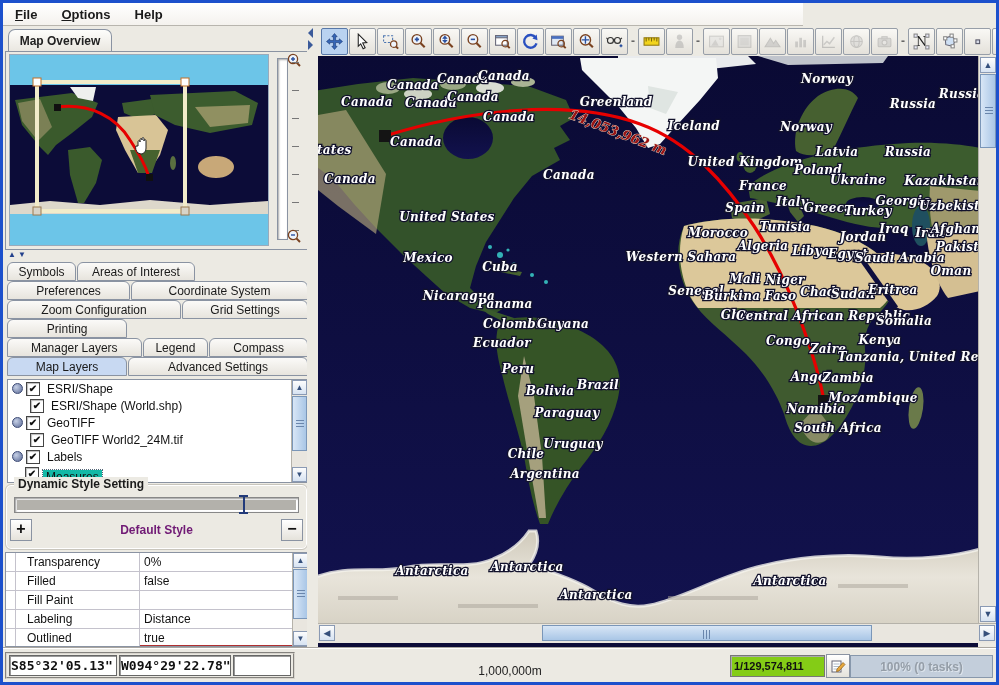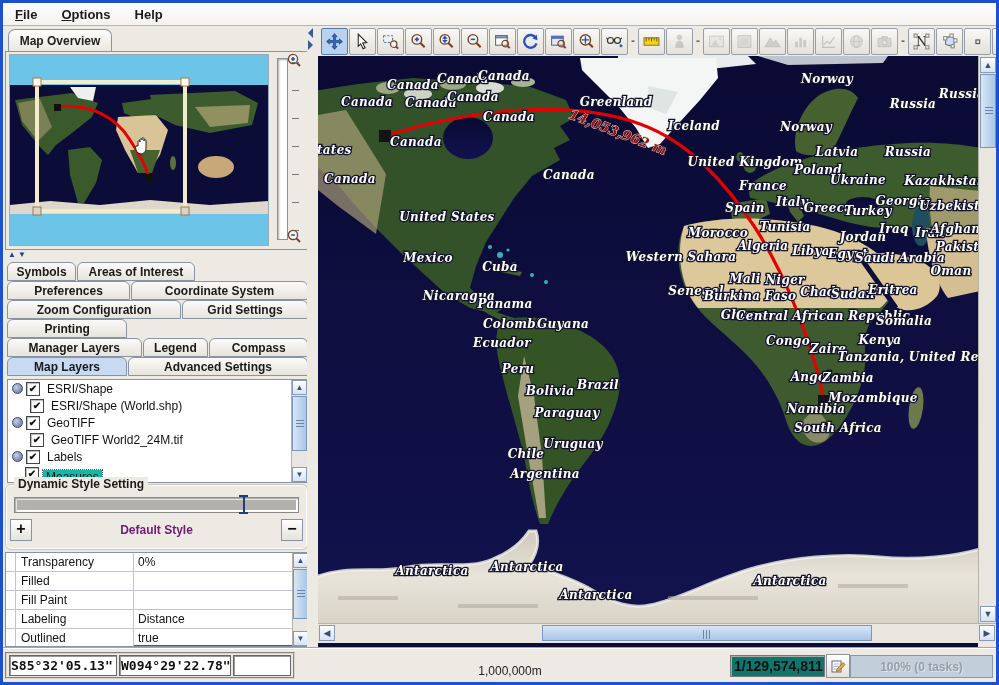--- a/index.html
+++ b/index.html
@@ -1,20 +1,20 @@
 <!DOCTYPE html>
 <html><head>
 <meta charset="utf-8">
 <style>
   html,body{margin:0;padding:0;background:#555;}
   #window{position:relative;width:999px;height:685px;box-sizing:border-box;
     border:3px solid #1c50cc;background:#eceae3;overflow:hidden;
     font-family:"Liberation Sans",sans-serif;}
   
-  .menubar{position:absolute;left:0;top:0;width:993px;height:22px;
+  .menubar{position:absolute;left:0;top:0;width:800px;height:22px;
     background:linear-gradient(#ffffff,#f4f2ee);border-bottom:1px solid #b8b5ae;
     display:flex;align-items:center;}
   .mi{font-weight:bold;font-size:13px;color:#1a1a1a;padding:2px 12px;cursor:default;}
   .mi.u::first-letter{text-decoration:underline;}
   
   .leftpanel{position:absolute;left:0;top:23px;width:312px;height:622px;}
   .ovtab{position:absolute;left:5px;top:3px;width:102px;height:22px;
     background:linear-gradient(#fdfdfb,#e9e6df);border:1px solid #8a93a2;border-bottom:none;
     border-radius:7px 7px 0 0;font-weight:bold;font-size:12px;display:flex;
     align-items:center;justify-content:center;color:#222;}
@@ -25,21 +25,21 @@
   .vtrack{position:absolute;left:7px;top:6px;width:9px;height:180px;background:#fff;
     border:1px solid #8a93a2;box-shadow:inset 1px 1px 2px #aaa;}
   .vthumb{position:absolute;left:4px;top:108px;width:0;height:0;}
   .tick{position:absolute;left:22px;width:7px;height:1px;background:#777;}
   .magico{position:absolute;font-size:13px;}
   .miniarrows{position:absolute;left:5px;top:224px;color:#23408c;font-size:8px;letter-spacing:2px;}
   
   .tabstack{position:absolute;left:4px;top:236px;width:301px;}
   .trowtabs{display:flex;height:19px;gap:1px;margin-bottom:0;}
   .stab{box-sizing:border-box;border:1px solid #8a93a2;border-radius:6px 6px 0 0;
-    background:linear-gradient(#fbfaf8,#e7e4dd);font-weight:bold;font-size:12px;color:#1a1a1a;
+    background:linear-gradient(#fbfaf8,#e7e4dd);font-weight:normal;font-size:12px;color:#1a1a1a;
     display:flex;align-items:center;justify-content:center;white-space:nowrap;overflow:hidden;cursor:default;}
   .stab.sel{background:#c8d9f2;}
   
   .treepanel{position:absolute;left:4px;top:353px;width:299px;height:102px;background:#fff;
     border:1px solid #8a93a2;overflow:hidden;}
   .ltrow{height:17px;display:flex;align-items:center;font-size:12px;color:#111;position:relative;}
   .toggle{width:9px;height:9px;border-radius:50%;background:radial-gradient(circle at 35% 35%,#c6d0e6,#5a6a96);
     border:1px solid #3c4a74;margin:0 3px 0 4px;flex:none;}
   .notog{width:17px;flex:none;}
   .cb{width:12px;height:12px;background:#fff;border:1px solid #444;
@@ -70,21 +70,21 @@
   .ibeam i{position:absolute;left:4px;top:1px;width:1.5px;height:17px;background:#223a7a;display:block;}
   .sgrow{position:absolute;left:4px;top:34px;width:293px;height:22px;display:flex;align-items:center;}
   .pmbtn{width:20px;height:20px;border:1px solid #8a93a2;background:linear-gradient(#fff,#e5e2db);
     font-weight:bold;font-size:16px;line-height:17px;text-align:center;color:#111;flex:none;}
   .dsname{flex:1;text-align:center;font-weight:bold;font-size:12px;color:#701a75;}
   
   .proptable{position:absolute;left:2px;top:526px;width:302px;height:93px;background:#fff;
     border:1px solid #8a93a2;overflow:hidden;}
   .prow{height:18px;display:flex;border-bottom:1px solid #c4c2cc;font-size:12px;color:#111;}
   .pg{width:9px;border-right:1px solid #c4c2cc;flex:none;}
-  .pn{width:118px;border-right:1px solid #c4c2cc;padding:2px 12px 0 5px;box-sizing:border-box;flex:none;}
+  .pn{width:118px;border-right:1px solid #c4c2cc;padding:2px 12px 0 5px;box-sizing:border-box;flex:none;margin-left:6px;}
   .pv{flex:1;padding:2px 0 0 4px;}
   .prow.red .pv{box-shadow:inset 0 -2px 0 #b03030;}
   
   .divider{position:absolute;left:304px;top:23px;width:11px;height:622px;background:#eceae3;}
   .divarrow{position:absolute;left:1px;width:0;height:0;border:5px solid transparent;}
   
   .mappanel{position:absolute;left:315px;top:23px;width:678px;height:622px;}
   .toolbar{position:absolute;left:0;top:0;width:678px;height:30px;display:flex;
     align-items:center;gap:1px;padding-left:3px;box-sizing:border-box;}
   .tbtn{width:25px;height:25px;border:1px solid #979ea8;border-radius:2px;flex:none;
@@ -115,22 +115,22 @@
   .coordbox{position:absolute;left:2px;top:3px;width:290px;height:27px;border:2px groove #d8d5ce;
     display:flex;align-items:center;gap:2px;padding-left:2px;box-sizing:border-box;}
   .cfield{height:21px;background:#fff;border:1px solid #666;box-shadow:inset 1px 1px 0 #999;
     font-family:"DejaVu Sans Mono",monospace;font-weight:bold;font-size:13px;color:#111;
     display:flex;align-items:center;padding:0 1px;box-sizing:border-box;overflow:hidden;white-space:nowrap;}
   .scalezone{position:absolute;left:314px;top:14px;width:386px;height:30px;}
   .scalelabel{position:absolute;left:0;top:1px;width:100%;text-align:center;font-size:12px;color:#222;}
   .scalebar{position:absolute;left:2px;top:19px;width:382px;height:6px;display:flex;}
   .seg{height:6px;flex:1;}
   .ratiobox{position:absolute;left:727px;top:5px;display:flex;align-items:center;}
-  .ratiofield{width:90px;height:20px;background:#0f766e;border:1px solid #777;box-shadow:inset 1px 1px 0 #aaa;
-    font-weight:bold;font-size:14px;color:#111;display:flex;align-items:center;padding-left:3px;}
+  .ratiofield{width:90px;height:20px;background:#84cc16;border:1px solid #777;box-shadow:inset 1px 1px 0 #aaa;
+    font-weight:bold;font-size:11px;color:#111;display:flex;align-items:center;padding-left:3px;}
   .editbtn{width:22px;height:22px;border:1px solid #8a93a2;background:linear-gradient(#fff,#e5e2db);
     display:flex;align-items:center;justify-content:center;margin-left:1px;}
   .progress{position:absolute;left:847px;top:6px;width:141px;height:21px;background:#c3cedb;
     border:1px solid #8898ac;color:#959ea8;font-weight:bold;font-size:12px;display:flex;
     align-items:center;justify-content:center;text-shadow:1px 1px 0 #dde4ec;}
   svg{display:block;}
 </style>
 </head>
 <body>
 
@@ -288,20 +288,21 @@
 
     <div class="proptable">
       <div class="prow">
           <span class="pg"></span>
         <span class="pn">Transparency</span>
         <span class="pv">0%</span>
         </div>
       <div class="prow">
           <span class="pg"></span>
         <span class="pn">Filled</span>
+        <span class="pv">false</span>
         </div>
       <div class="prow">
           <span class="pg"></span>
         <span class="pn">Fill Paint</span>
         <span class="pv"></span>
         </div>
       <div class="prow">
           <span class="pg"></span>
         <span class="pn">Labeling</span>
         <span class="pv">Distance</span>

